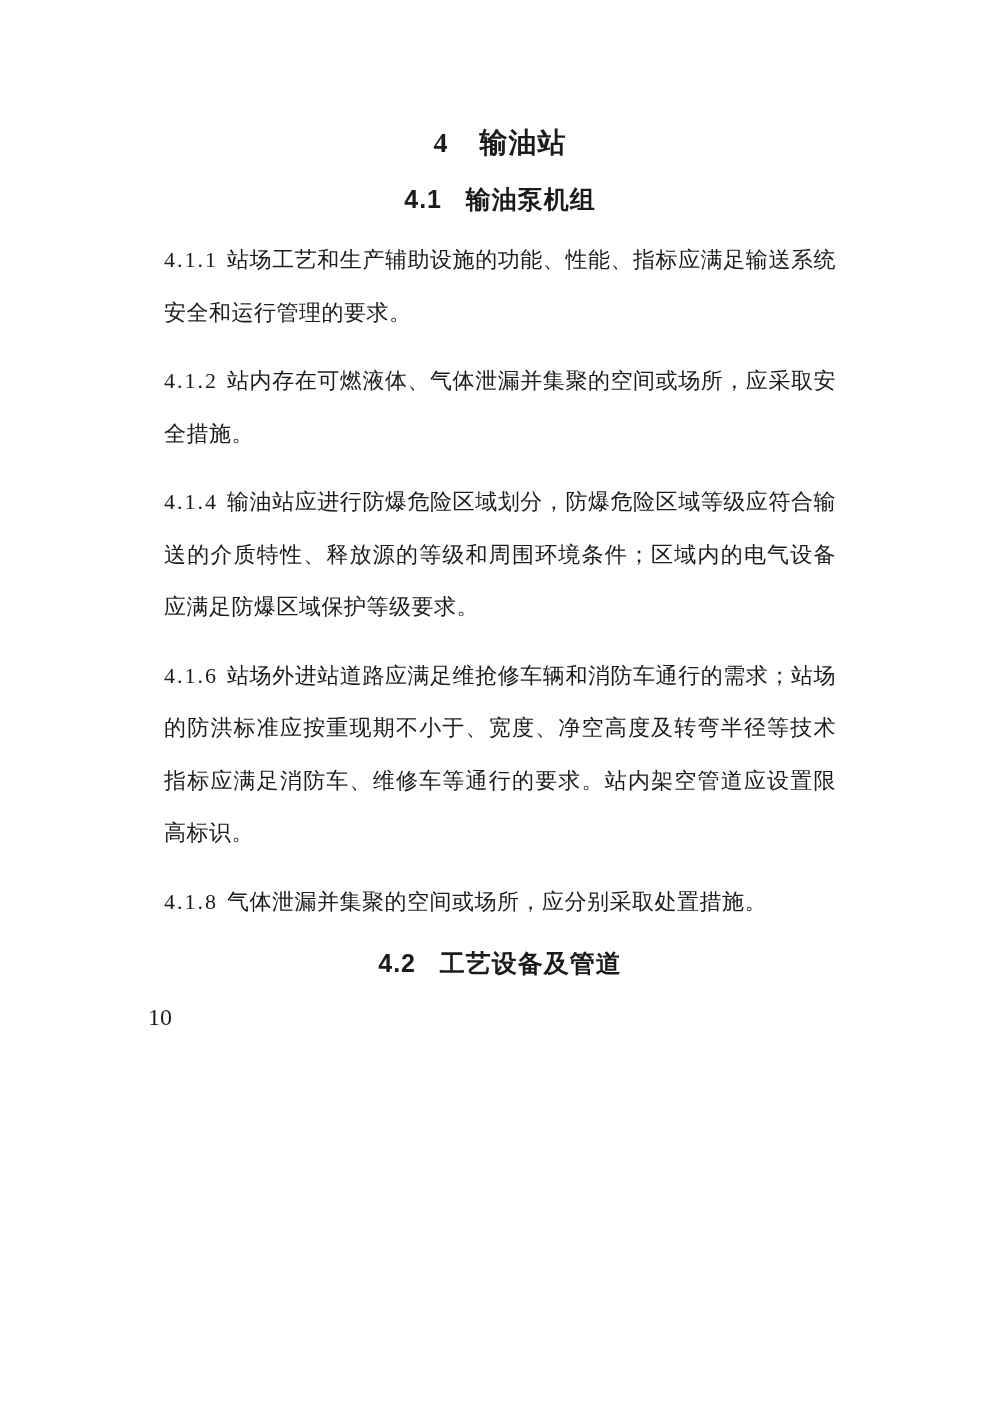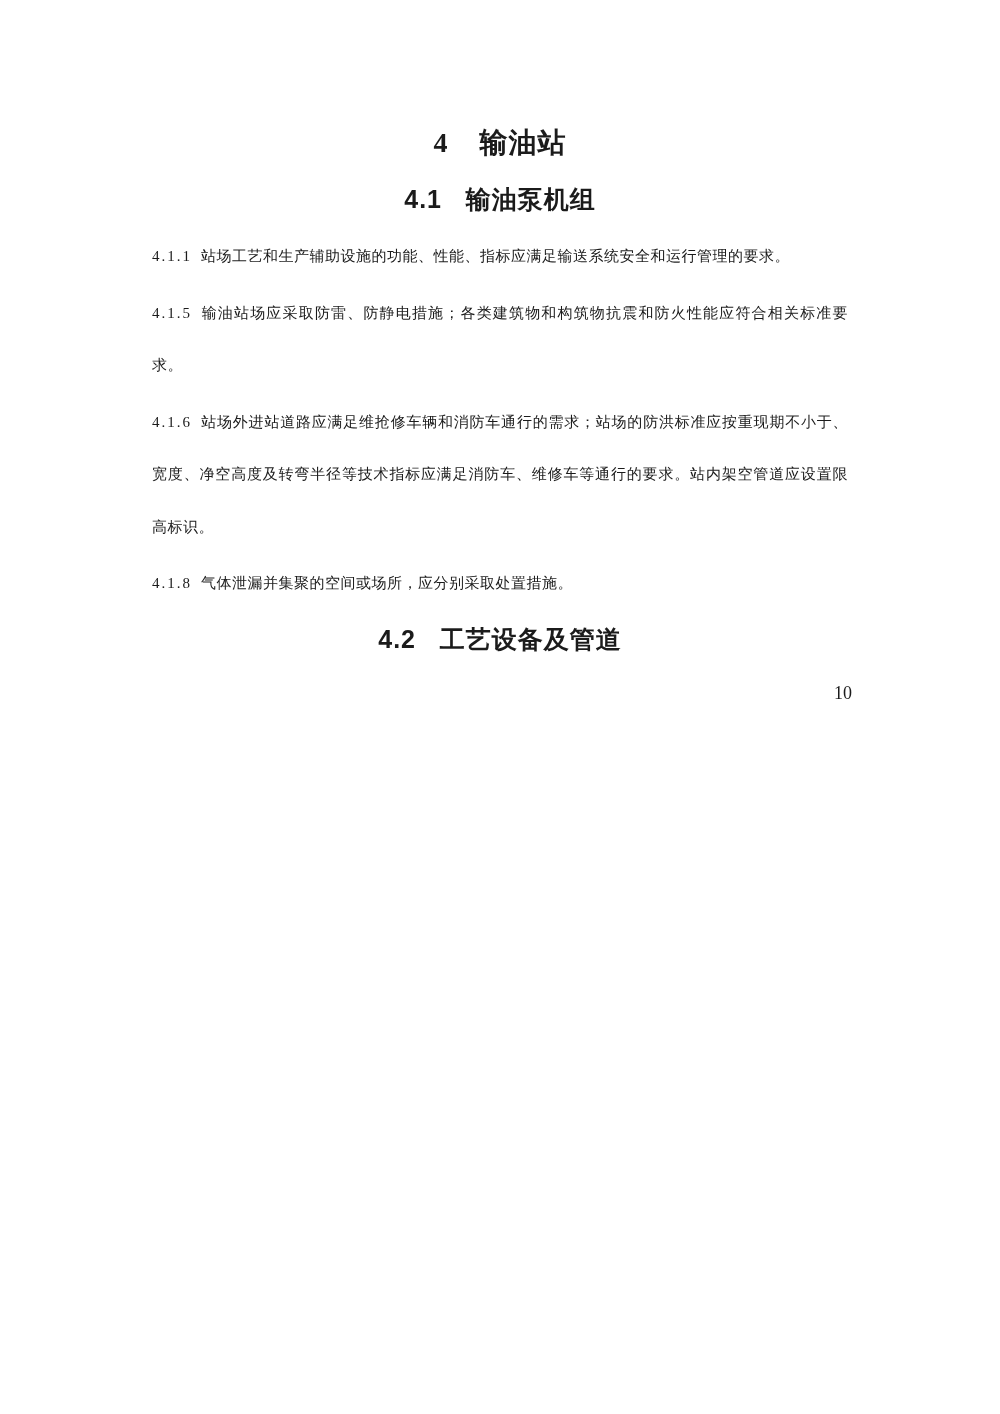--- a/index.html
+++ b/index.html
@@ -41,56 +41,57 @@
     letter-spacing: 1px;
   }
   .section-heading .num {
     margin-right: 0.95em;
   }
   .section-heading.second {
     margin-top: 10px;
     margin-bottom: 22px;
   }
   .clause {
-    margin: 4px;
-    font-size: 15px;
+    margin: 16px;
+    font-size: 22px;
     line-height: 52.5px;
     text-align: justify;
     text-justify: inter-ideograph;
     letter-spacing: 0.5px;
   }
   .clause-no {
     font-family: "Liberation Serif", "DejaVu Serif", serif;
     letter-spacing: 2px;
     margin-right: 9px;
     white-space: nowrap;
   }
   .page-footer {
     margin-top: 4px;
-    text-align: right;
-    font-size: 18px;
+    text-align: left;
+    font-size: 24px;
     line-height: 26px;
     font-family: "Liberation Serif", "DejaVu Serif", serif;
   }
 </style>
 </head>
 <body>
 
 <div class="page">
 
   <h1 class="chapter-title"><span class="num">4</span><span>输油站</span></h1>
 
   <h2 class="section-heading"><span class="num">4.1</span><span>输油泵机组</span></h2>
 
   <p class="clause"><span class="clause-no">4.1.1</span><span>站场工艺和生产辅助设施的功能、性能、指标应满足输送系统安全和运行管理的要求。</span></p>
 
+  <p class="clause"><span class="clause-no">4.1.2</span><span>站内存在可燃液体、气体泄漏并集聚的空间或场所，应采取安全措施。</span></p>
 
 
+  <p class="clause"><span class="clause-no">4.1.4</span><span>输油站应进行防爆危险区域划分，防爆危险区域等级应符合输送的介质特性、释放源的等级和周围环境条件；区域内的电气设备应满足防爆区域保护等级要求。</span></p>
 
-  <p class="clause"><span class="clause-no">4.1.5</span><span>输油站场应采取防雷、防静电措施；各类建筑物和构筑物抗震和防火性能应符合相关标准要求。</span></p>
 
   <p class="clause"><span class="clause-no">4.1.6</span><span>站场外进站道路应满足维抢修车辆和消防车通行的需求；站场的防洪标准应按重现期不小于、宽度、净空高度及转弯半径等技术指标应满足消防车、维修车等通行的要求。站内架空管道应设置限高标识。</span></p>
 
 
   <p class="clause"><span class="clause-no">4.1.8</span><span>气体泄漏并集聚的空间或场所，应分别采取处置措施。</span></p>
 
   <h2 class="section-heading second"><span class="num">4.2</span><span>工艺设备及管道</span></h2>
 
 
   <div class="page-footer">10</div>

